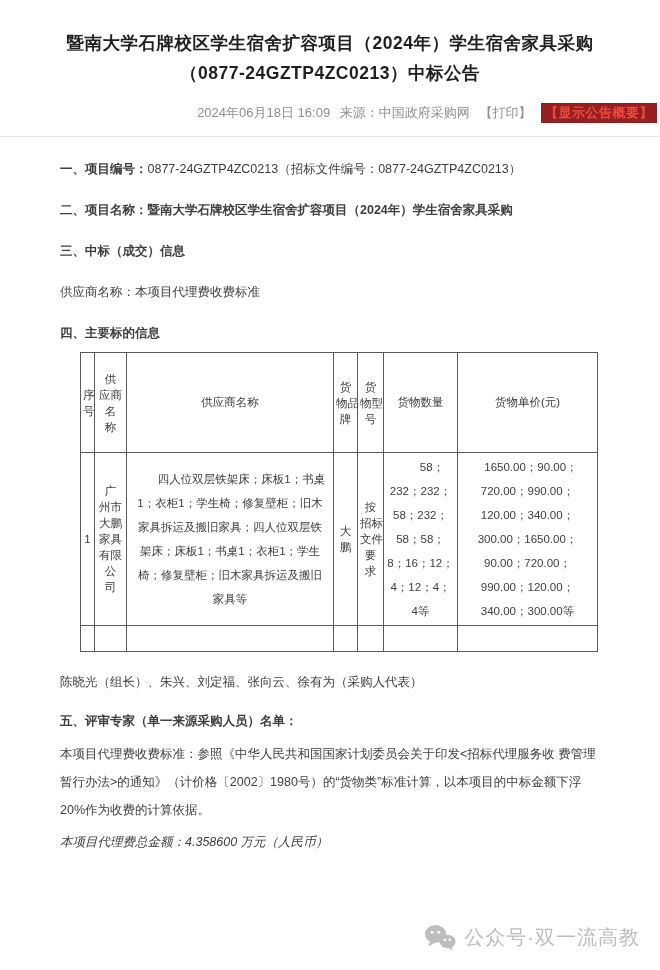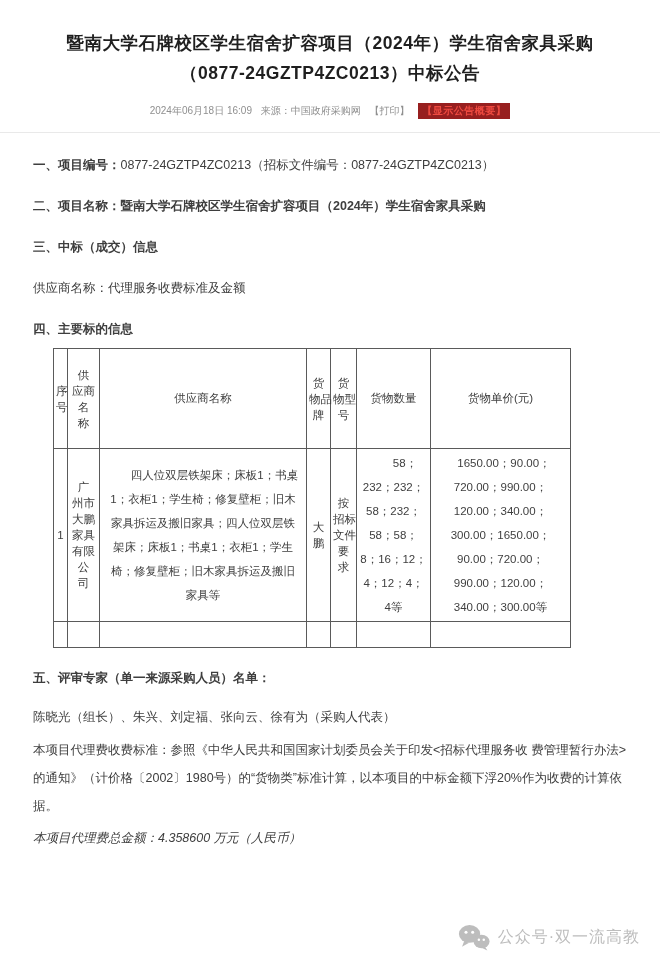--- a/index.html
+++ b/index.html
@@ -7,29 +7,29 @@
     width:660px;height:970px;background:#ffffff;
     font-family:"Liberation Sans", sans-serif;
     color:#3e3e3e;
   }
   .article{position:relative;width:660px;height:970px;overflow:hidden;background:#ffffff;}
   .title{
     margin:28px 16px 0;text-align:center;
     font-size:17.5px;font-weight:700;line-height:30px;color:#1f1f1f;
     white-space:pre-line;letter-spacing:0.5px;
   }
-  .meta{margin-top:15px;text-align:center;font-size:10px;color:#8f8f8f;}
+  .meta{margin-top:15px;text-align:right;font-size:13px;color:#8f8f8f;}
   .meta span{margin:0 3px;}
   .meta .print{color:#8f8f8f;cursor:pointer;}
   .badge{
     display:inline-block;background:#971f1f;color:#ef4a40;
     padding:1px 4px;font-weight:700;letter-spacing:0.5px;
   }
   .divider{border:0;border-top:1px solid #e9e9e9;margin:13px 0 0 0;}
-  .content{padding:0 33px;font-size:12.5px;color:#3e3e3e;}
+  .content{padding:0 60px;font-size:12.5px;color:#3e3e3e;}
   .para{margin:24px 0 0 0;line-height:17px;}
   .lbl{font-weight:700;}
   .bold-line{font-weight:700;}
   
   table.goods-table{
     border-collapse:collapse;table-layout:fixed;
     width:517px;margin:10px 0 0 20px;
     font-size:11.5px;color:#3e3e3e;
   }
   table.goods-table td{
@@ -50,21 +50,21 @@
   }
   td.price{
     text-align:left;white-space:pre-line;text-indent:0.6em;
     line-height:24px;padding:2px 6px;
   }
   .fee-standard{margin:10px 0 0 0;line-height:28px;}
   .fee-total{margin:10px 0 0 0;line-height:17px;font-style:italic;}
   .watermark{
     position:absolute;right:20px;top:924px;
     display:flex;align-items:center;gap:8px;
-    color:#bdbdbd;font-size:16px;letter-spacing:1px;
+    color:#bdbdbd;font-size:20px;letter-spacing:1px;
   }
   .watermark svg{display:block;}
 </style>
 </head>
 <body>
 
 <div class="article">
 
   <div class="title">暨南大学石牌校区学生宿舍扩容项目（2024年）学生宿舍家具采购
 （0877-24GZTP4ZC0213）中标公告</div>
@@ -79,21 +79,21 @@
   <hr class="divider">
 
   <div class="content">
 
     <p class="para"><span class="lbl">一、项目编号：</span><span>0877-24GZTP4ZC0213（招标文件编号：0877-24GZTP4ZC0213）</span></p>
 
     <p class="para bold-line"><span class="lbl">二、项目名称：</span><span>暨南大学石牌校区学生宿舍扩容项目（2024年）学生宿舍家具采购</span></p>
 
     <p class="para bold-line">三、中标（成交）信息</p>
 
-    <p class="para"><span>供应商名称：</span><span>代理服务收费标准及金额</span></p>
+    <p class="para"><span>供应商名称：</span><span>本项目代理费收费标准</span></p>
 
 
 
     <p class="para bold-line">四、主要标的信息</p>
 
     <table class="goods-table">
       <colgroup>
         <col style="width:14px">
           <col style="width:32px">
           <col style="width:207px">
@@ -162,23 +162,23 @@
             <td></td>
             <td></td>
         <td></td>
             <td></td>
             <td></td>
         <td></td>
       </tr>
     </tbody>
       </table>
 
+    <p class="para" style="margin-top:22px">陈晓光（组长）、朱兴、刘定福、张向云、徐有为（采购人代表）</p>
+
     <p class="para bold-line" style="margin-top:22px">五、评审专家（单一来源采购人员）名单：</p>
-
-    <p class="para" style="margin-top:22px">陈晓光（组长）、朱兴、刘定福、张向云、徐有为（采购人代表）</p>
 
 
     <p class="para fee-standard">本项目代理费收费标准：参照《中华人民共和国国家计划委员会关于印发&lt;招标代理服务收 费管理暂行办法&gt;的通知》（计价格〔2002〕1980号）的“货物类”标准计算，以本项目的中标金额下浮20%作为收费的计算依据。</p>
 
     <p class="para fee-total">本项目代理费总金额：4.358600 万元（人民币）</p>
 
   </div>
 
   <div class="watermark">
     <span>

